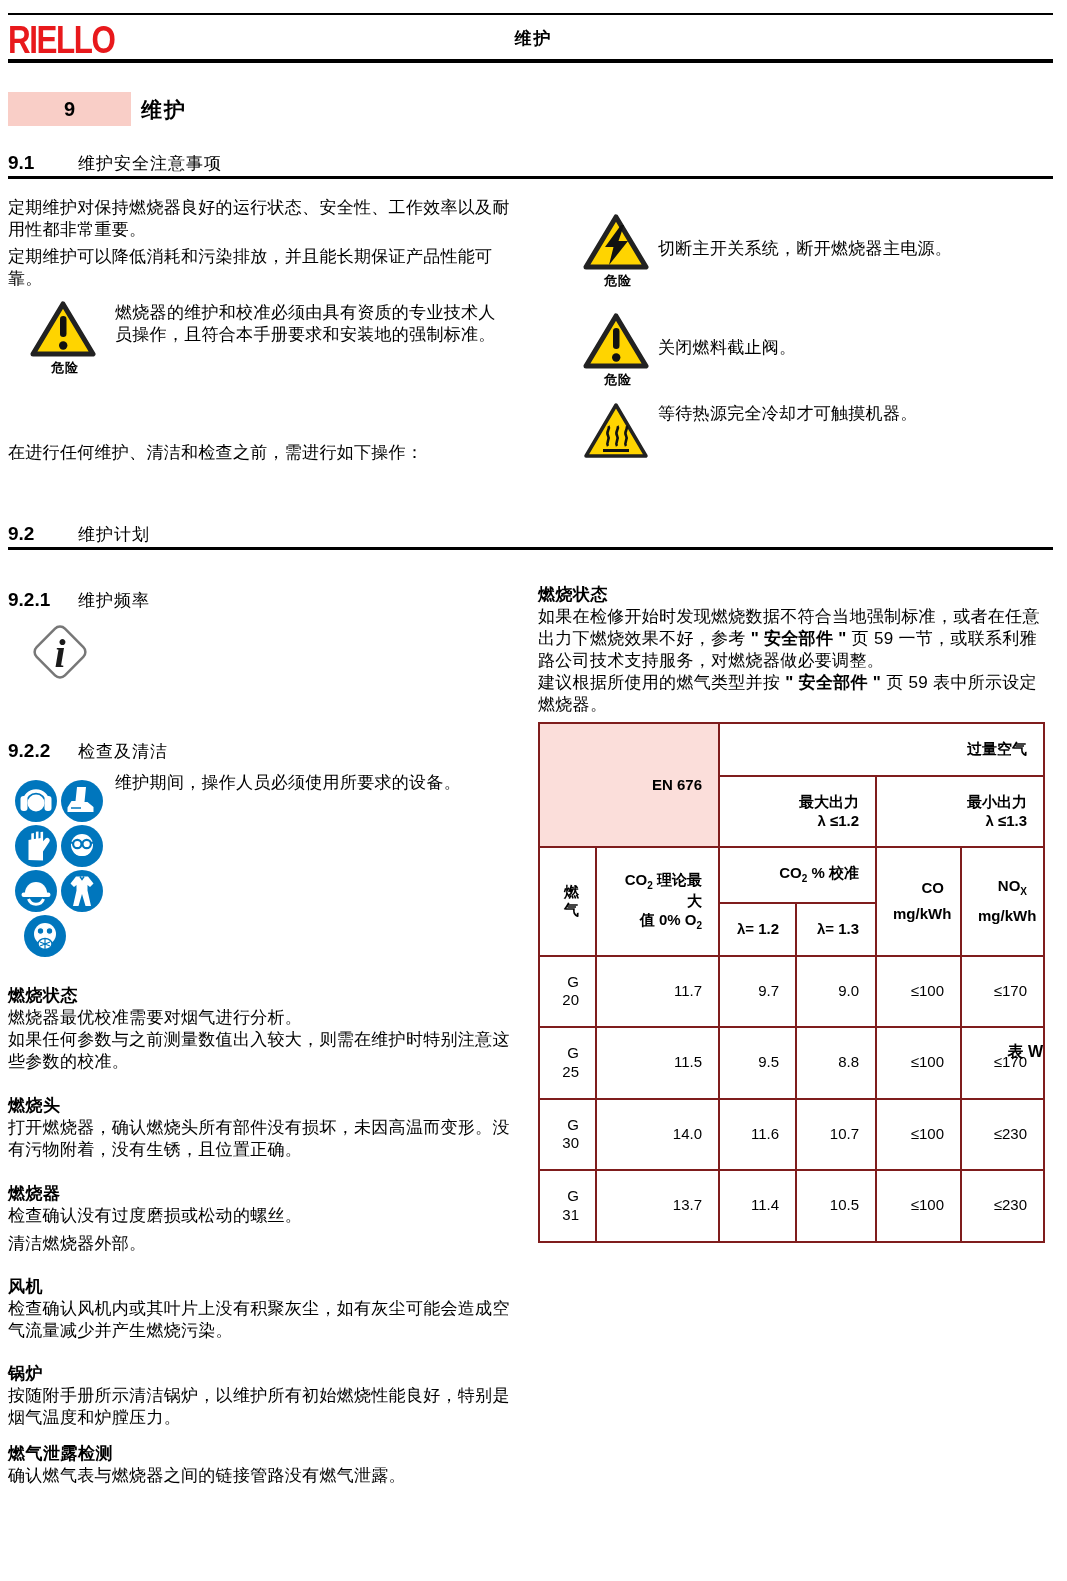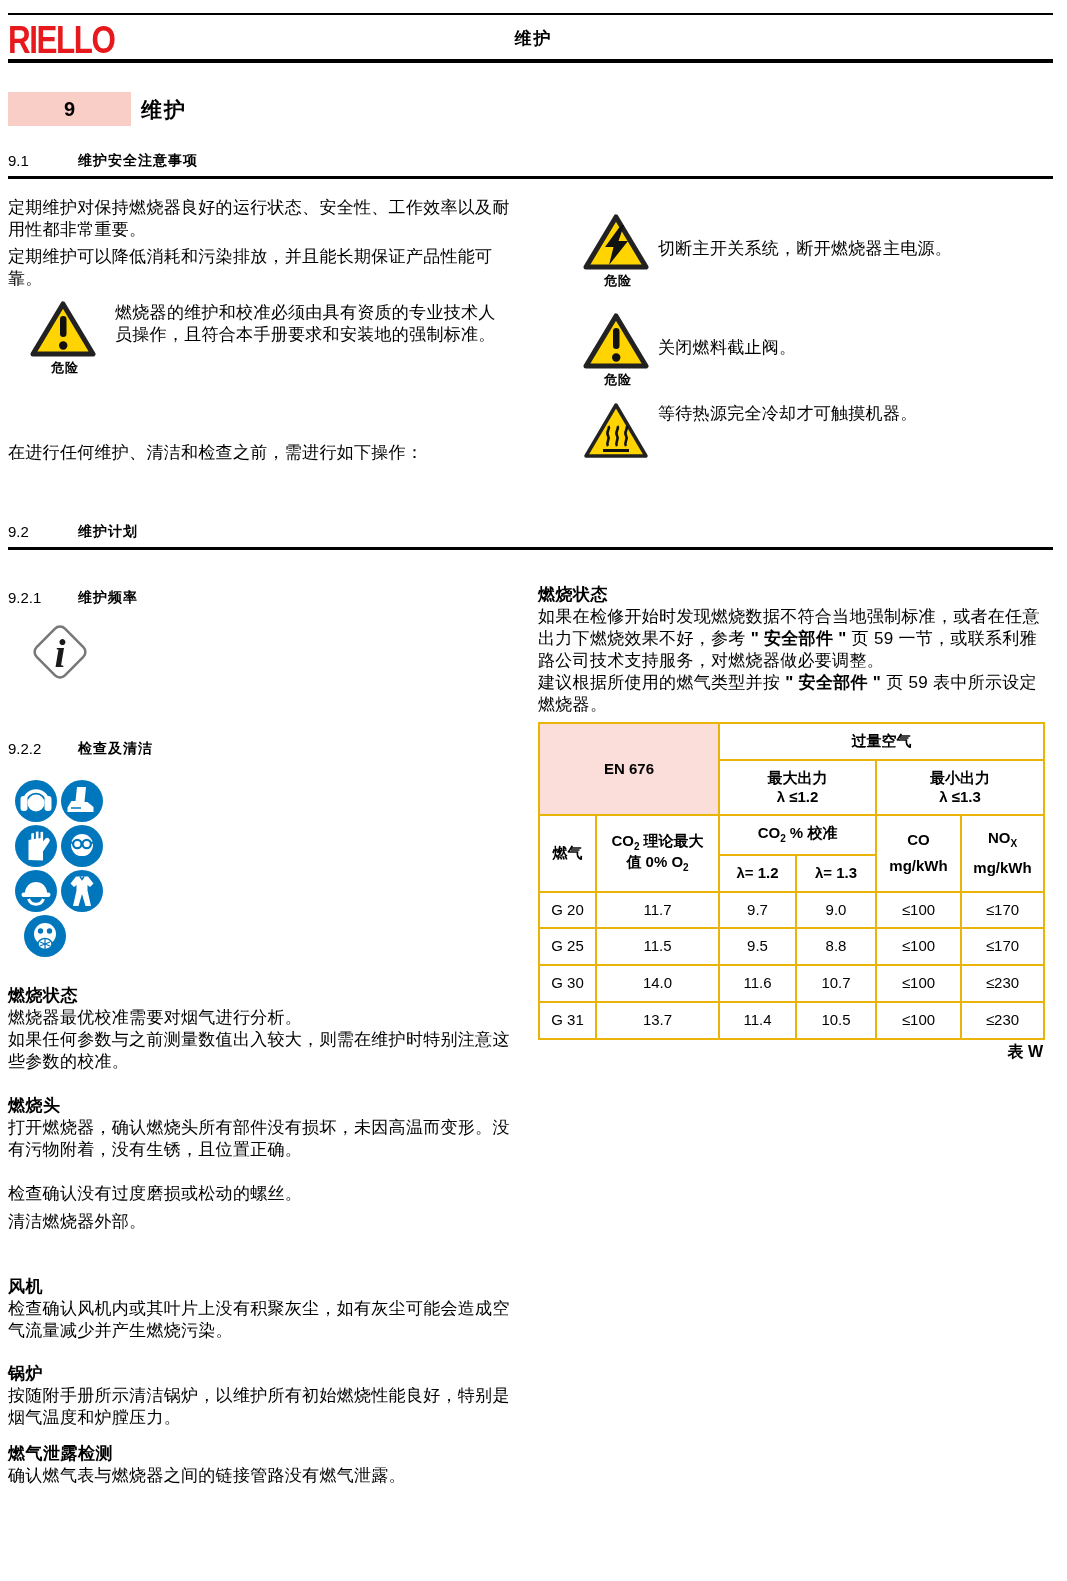--- a/index.html
+++ b/index.html
@@ -2,34 +2,34 @@
 <html><head>
 <meta charset="utf-8">
 <style>
   html,body{margin:0;padding:0;background:#fff;}
   .page{position:relative;width:1067px;height:1566px;background:#fff;overflow:hidden;
         font-family:"Liberation Sans","DejaVu Sans",sans-serif;color:#000;}
   .abs{position:absolute;}
   .b{font-weight:bold;}
   .rule{background:#000;}
   .body-text{font-size:17px;line-height:22px;letter-spacing:0.3px;}
-  .sec-num{font-weight:normal;font-size:15px;}
-  .sec-title{font-weight:bold;font-size:14px;letter-spacing:1px;}
+  .sec-num{font-weight:bold;font-size:19px;}
+  .sec-title{font-weight:normal;font-size:17px;letter-spacing:1px;}
   .warn-label{font-weight:bold;font-size:13px;margin-top:1px;letter-spacing:1px;}
   .logo{font-weight:900;font-size:33px;color:#e8191c;letter-spacing:-1.5px;
         transform:scale(0.95,1.18);transform-origin:left top;line-height:1;}
   .center-title{width:100%;text-align:center;font-size:17px;font-weight:bold;letter-spacing:2px;}
   .pinkbox{background:#f9cec7;text-align:center;font-weight:bold;font-size:20px;line-height:34px;}
   .big-title{font-weight:bold;font-size:21px;letter-spacing:2px;}
   .check-h{font-weight:bold;font-size:17px;line-height:22px;letter-spacing:0.5px;}
   .check-p{font-size:17px;line-height:22px;letter-spacing:0.3px;margin:0;}
   .check-p + .check-p{margin-top:6px;}
   table.spec{border-collapse:collapse;table-layout:fixed;width:505px;}
-  table.spec td{border:2px solid #eab308;text-align:center;vertical-align:middle;
-                font-size:15px;padding:8px;line-height:1.25;}
+  table.spec td{border:2px solid #7f1d1d;text-align:right;vertical-align:middle;
+                font-size:15px;padding:16px;line-height:1.25;}
   table.spec td.hd{font-weight:bold;}
   table.spec td.pink{background:#fbdeda;}
   table.spec sub{font-size:10px;}
   .tbl-caption{font-weight:bold;font-size:16px;margin-top:40px;}
   svg{display:block;}
 </style>
 </head>
 <body>
 
 <div class="page">
@@ -101,20 +101,21 @@
     <svg width="64" height="66" viewBox="0 0 64 66">
       <g transform="rotate(45 32 32)">
         <rect x="12" y="12" width="40" height="40" rx="7" fill="#fff" stroke="#777" stroke-width="2.5"></rect>
       </g>
       <text x="32" y="47" font-size="40" font-style="italic" font-weight="bold" font-family="'Liberation Serif','DejaVu Serif',serif" text-anchor="middle" fill="#1a1a1a">i</text>
     </svg>
   </div>
 
   <div class="abs sec-num" style="left:8px;top:740px;">9.2.2</div>
   <div class="abs sec-title" style="left:78px;top:740px;">检查及清洁</div>
+  <div class="abs body-text" style="left:115px;top:772px;width:410px;">维护期间，操作人员必须使用所要求的设备。</div>
 
   <div class="abs" style="left:14px;top:779px;">
     <svg width="44" height="44" viewBox="0 0 44 44">
       <circle cx="22" cy="22" r="21" fill="#0076bd"></circle>
       <path d="M10 24 a12 12 0 0 1 24 0" stroke="#fff" stroke-width="3.5" fill="none"></path>
       <circle cx="22" cy="24" r="8.5" fill="#fff"></circle>
       <rect x="6.5" y="17" width="7" height="15" rx="3" fill="#fff"></rect>
       <rect x="30.5" y="17" width="7" height="15" rx="3" fill="#fff"></rect>
     </svg>
   </div>
@@ -256,20 +257,21 @@
   <div class="abs" style="left:8px;top:985px;width:505px;">
     <div class="check-h">燃烧状态</div>
     <p class="check-p">燃烧器最优校准需要对烟气进行分析。</p>
     <p class="check-p" style="margin-top:0;">如果任何参数与之前测量数值出入较大，则需在维护时特别注意这些参数的校准。</p>
   </div>
   <div class="abs" style="left:8px;top:1095px;width:505px;">
     <div class="check-h">燃烧头</div>
     <p class="check-p">打开燃烧器，确认燃烧头所有部件没有损坏，未因高温而变形。没有污物附着，没有生锈，且位置正确。</p>
   </div>
   <div class="abs" style="left:8px;top:1183px;width:505px;">
+    <div class="check-h">燃烧器</div>
     <p class="check-p">检查确认没有过度磨损或松动的螺丝。</p>
     <p class="check-p">清洁燃烧器外部。</p>
   </div>
   <div class="abs" style="left:8px;top:1363px;width:505px;">
     <div class="check-h">锅炉</div>
     <p class="check-p">按随附手册所示清洁锅炉，以维护所有初始燃烧性能良好，特别是烟气温度和炉膛压力。</p>
   </div>
   <div class="abs" style="left:8px;top:1276px;width:505px;">
     <div class="check-h">风机</div>
     <p class="check-p">检查确认风机内或其叶片上没有积聚灰尘，如有灰尘可能会造成空气流量减少并产生燃烧污染。</p>

